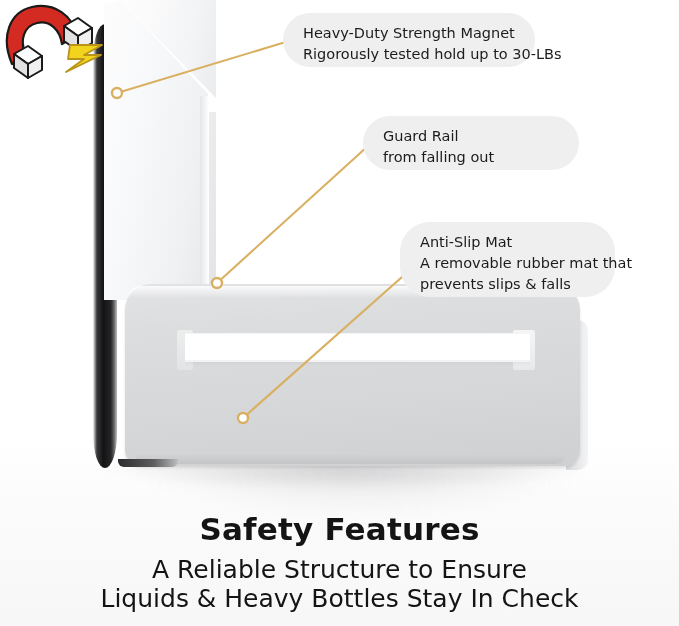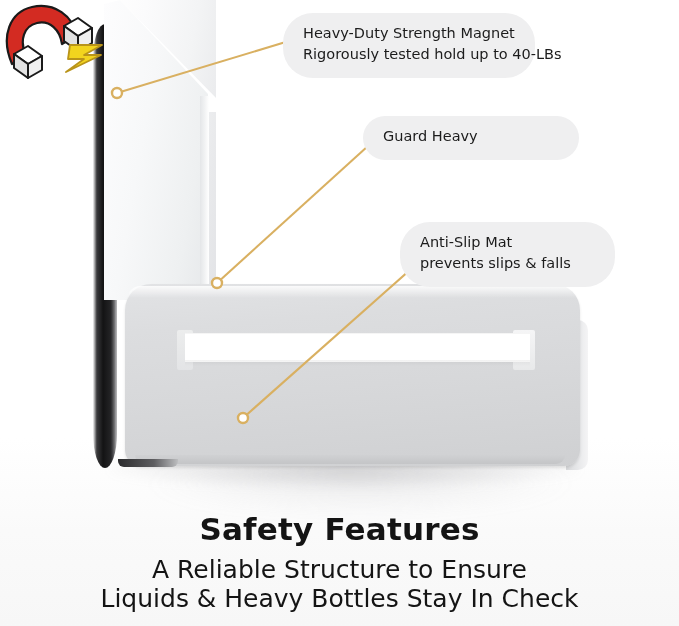--- a/index.html
+++ b/index.html
@@ -175,21 +175,21 @@
     position: absolute;
     left: 0; top: 0;
     width: 679px; height: 500px;
   }
 
   
   .callout {
     position: absolute;
     background: #efeff0;
     border-radius: 30px;
-    padding: 10px 20px 13px 20px;
+    padding: 10px 20px 2px 20px;
     box-sizing: border-box;
   }
   .callout .c-title {
     font-size: 14.5px;
     color: #1c1c1c;
     line-height: 1.45;
     white-space: nowrap;
   }
   .callout .c-body {
     font-size: 14.5px;
@@ -285,29 +285,31 @@
 
     <line x1="217" y1="283" x2="368" y2="146" stroke="#d9b061" stroke-width="2.1"></line>
     <circle cx="217" cy="283" r="5" fill="#ffffff" stroke="#d9b061" stroke-width="2.4"></circle>
 
     <line x1="243" y1="418" x2="428" y2="254" stroke="#d9b061" stroke-width="2.1"></line>
     <circle cx="243" cy="418" r="5" fill="#ffffff" stroke="#d9b061" stroke-width="2.4"></circle>
   </svg>
 
   <div class="callout" id="callout-magnet">
     <div class="c-title">Heavy-Duty Strength Magnet</div>
-    <div class="c-body">Rigorously tested hold up to 40-LBs</div>
+    <div class="c-body">Rigorously tested hold up to 30-LBs</div>
   </div>
 
   <div class="callout" id="callout-rail">
-    <div class="c-title">Guard Heavy</div>
+    <div class="c-title">Guard Rail</div>
+    <div class="c-body">from falling out</div>
   </div>
 
   <div class="callout" id="callout-mat">
     <div class="c-title">Anti-Slip Mat</div>
+    <div class="c-body">A removable rubber mat that</div>
     <div class="c-body">prevents slips &amp; falls</div>
   </div>
 
   <div id="caption">
     <div class="headline">Safety Features</div>
     <div class="sub1">A Reliable Structure to Ensure</div>
     <div class="sub2">Liquids &amp; Heavy Bottles Stay In Check</div>
   </div>
 
 </div>

